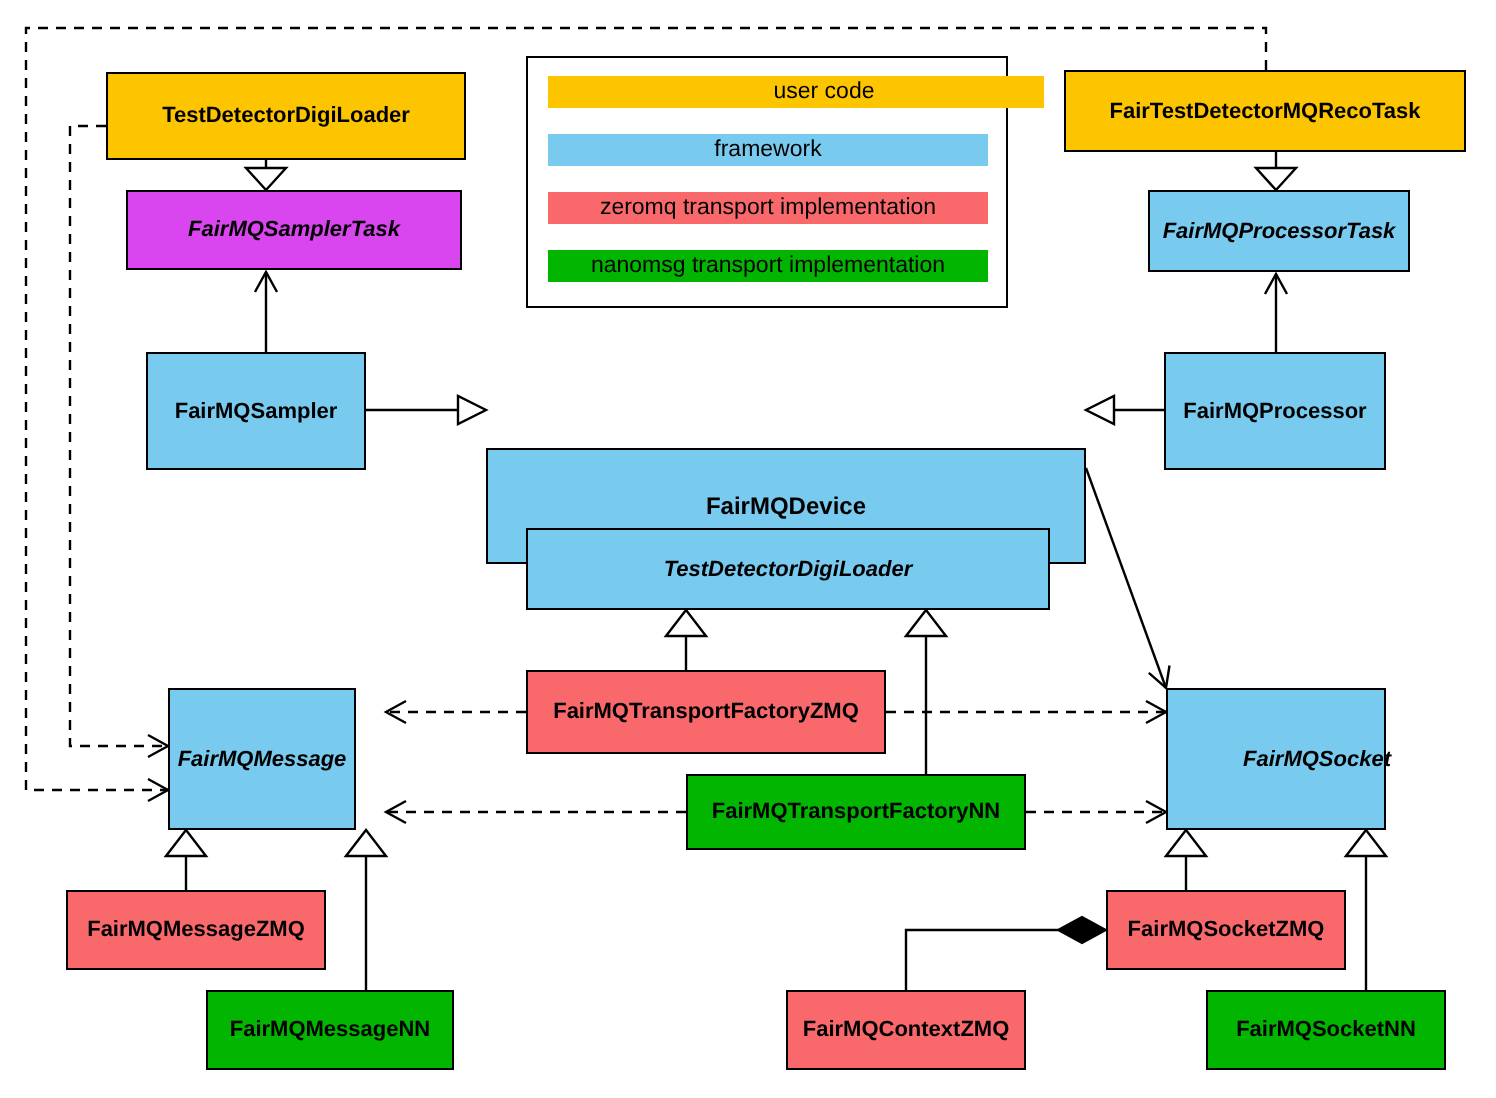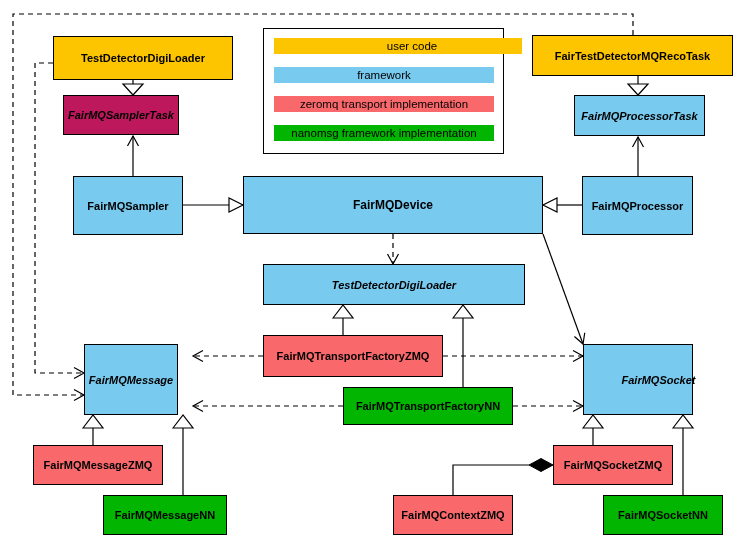--- a/index.html
+++ b/index.html
@@ -6,21 +6,21 @@
   .canvas{
     position:relative;width:748px;height:549px;background:#fff;overflow:hidden;
     font-family:"Liberation Sans","DejaVu Sans",sans-serif;
   }
   svg.edges{position:absolute;left:0;top:0;width:748px;height:549px;}
   .node{
     position:absolute;box-sizing:border-box;border:1.5px solid #000;
     display:flex;align-items:center;justify-content:center;
     font-weight:bold;font-size:11px;color:#000;white-space:nowrap;
   }
-  .node.big{font-size:12px;}
+  .node.big{font-size:12px;margin-top:48px;}
   .node.abstract{font-style:italic;}
   .legend{
     position:absolute;left:263px;top:28px;width:241px;height:126px;
     box-sizing:border-box;border:1.5px solid #000;background:#fff;
     padding:9px 10px 0 10px;
   }
   .legend-row{margin-bottom:13px;height:16px;}
   .legend-swatch{
     width:220px;height:16px;display:flex;align-items:center;justify-content:center;
     font-size:11.5px;color:#000;font-weight:normal;
@@ -92,21 +92,21 @@
     </g>
 
     <g>
       <path d="M453,495 L453,465 L529,465" fill="none" stroke="#000" stroke-width="1.2"></path>
       <path d="M529,465 L541,458.5 L553,465 L541,471.5 Z" fill="#000" stroke="#000"></path>
     </g>
   </svg>
 
   <div class="node" style="left: 53px; top: 36px; width: 180px; height: 44px; background-color: rgb(253, 197, 0);">TestDetectorDigiLoader</div>
 
-  <div class="node abstract" style="left: 63px; top: 95px; width: 116px; height: 40px; background-color: #be185d;">FairMQSamplerTask</div>
+  <div class="node abstract" style="left: 63px; top: 95px; width: 168px; height: 40px; background-color: #d946ef;">FairMQSamplerTask</div>
 
   <div class="node" style="left: 532px; top: 35px; width: 201px; height: 41px; background-color: rgb(253, 197, 0);">FairTestDetectorMQRecoTask</div>
 
   <div class="node abstract" style="left: 574px; top: 95px; width: 131px; height: 41px; background-color: rgb(121, 202, 239);">FairMQProcessorTask</div>
 
   <div class="node" style="left: 73px; top: 176px; width: 110px; height: 59px; background-color: rgb(121, 202, 239);">FairMQSampler</div>
 
   <div class="node big" style="left: 243px; top: 176px; width: 300px; height: 58px; background-color: rgb(121, 202, 239);">FairMQDevice</div>
 
   <div class="node" style="left: 582px; top: 176px; width: 111px; height: 59px; background-color: rgb(121, 202, 239);">FairMQProcessor</div>
@@ -135,17 +135,17 @@
     <div class="legend-row">
       <div class="legend-swatch" style="background-color: rgb(253, 197, 0); padding-left: 28px;">user code</div>
     </div>
     <div class="legend-row">
       <div class="legend-swatch" style="background-color: rgb(121, 202, 239);">framework</div>
     </div>
     <div class="legend-row">
       <div class="legend-swatch" style="background-color: rgb(249, 105, 108);">zeromq transport implementation</div>
     </div>
     <div class="legend-row">
-      <div class="legend-swatch" style="background-color: rgb(1, 181, 1);">nanomsg framework implementation</div>
+      <div class="legend-swatch" style="background-color: rgb(1, 181, 1);">nanomsg transport implementation</div>
     </div>
   </div>
 
 </div>
 
 </body></html>

